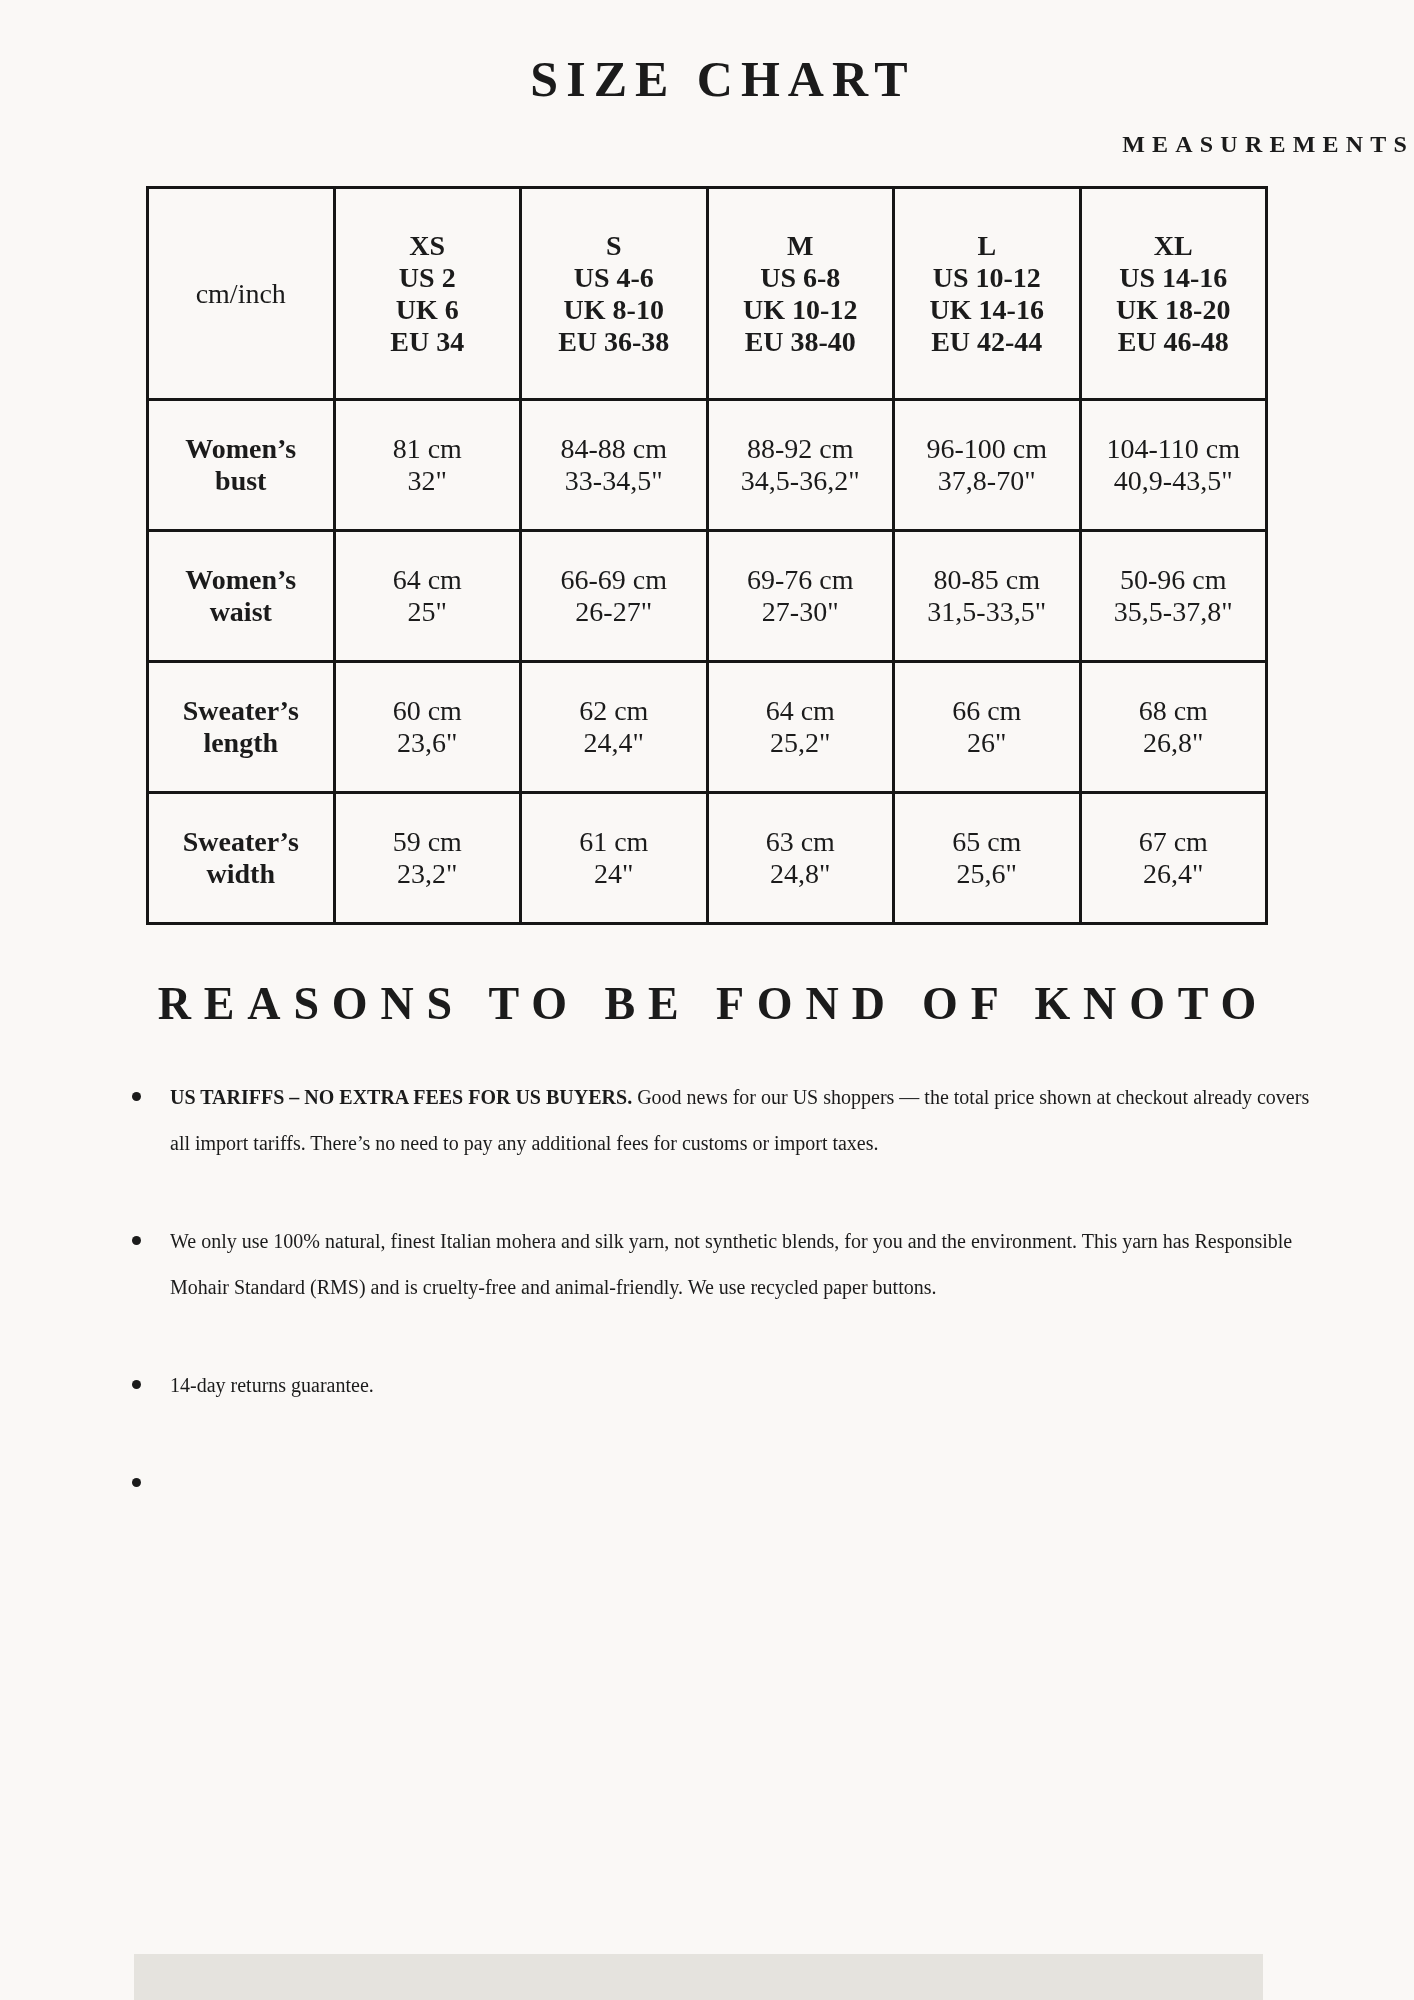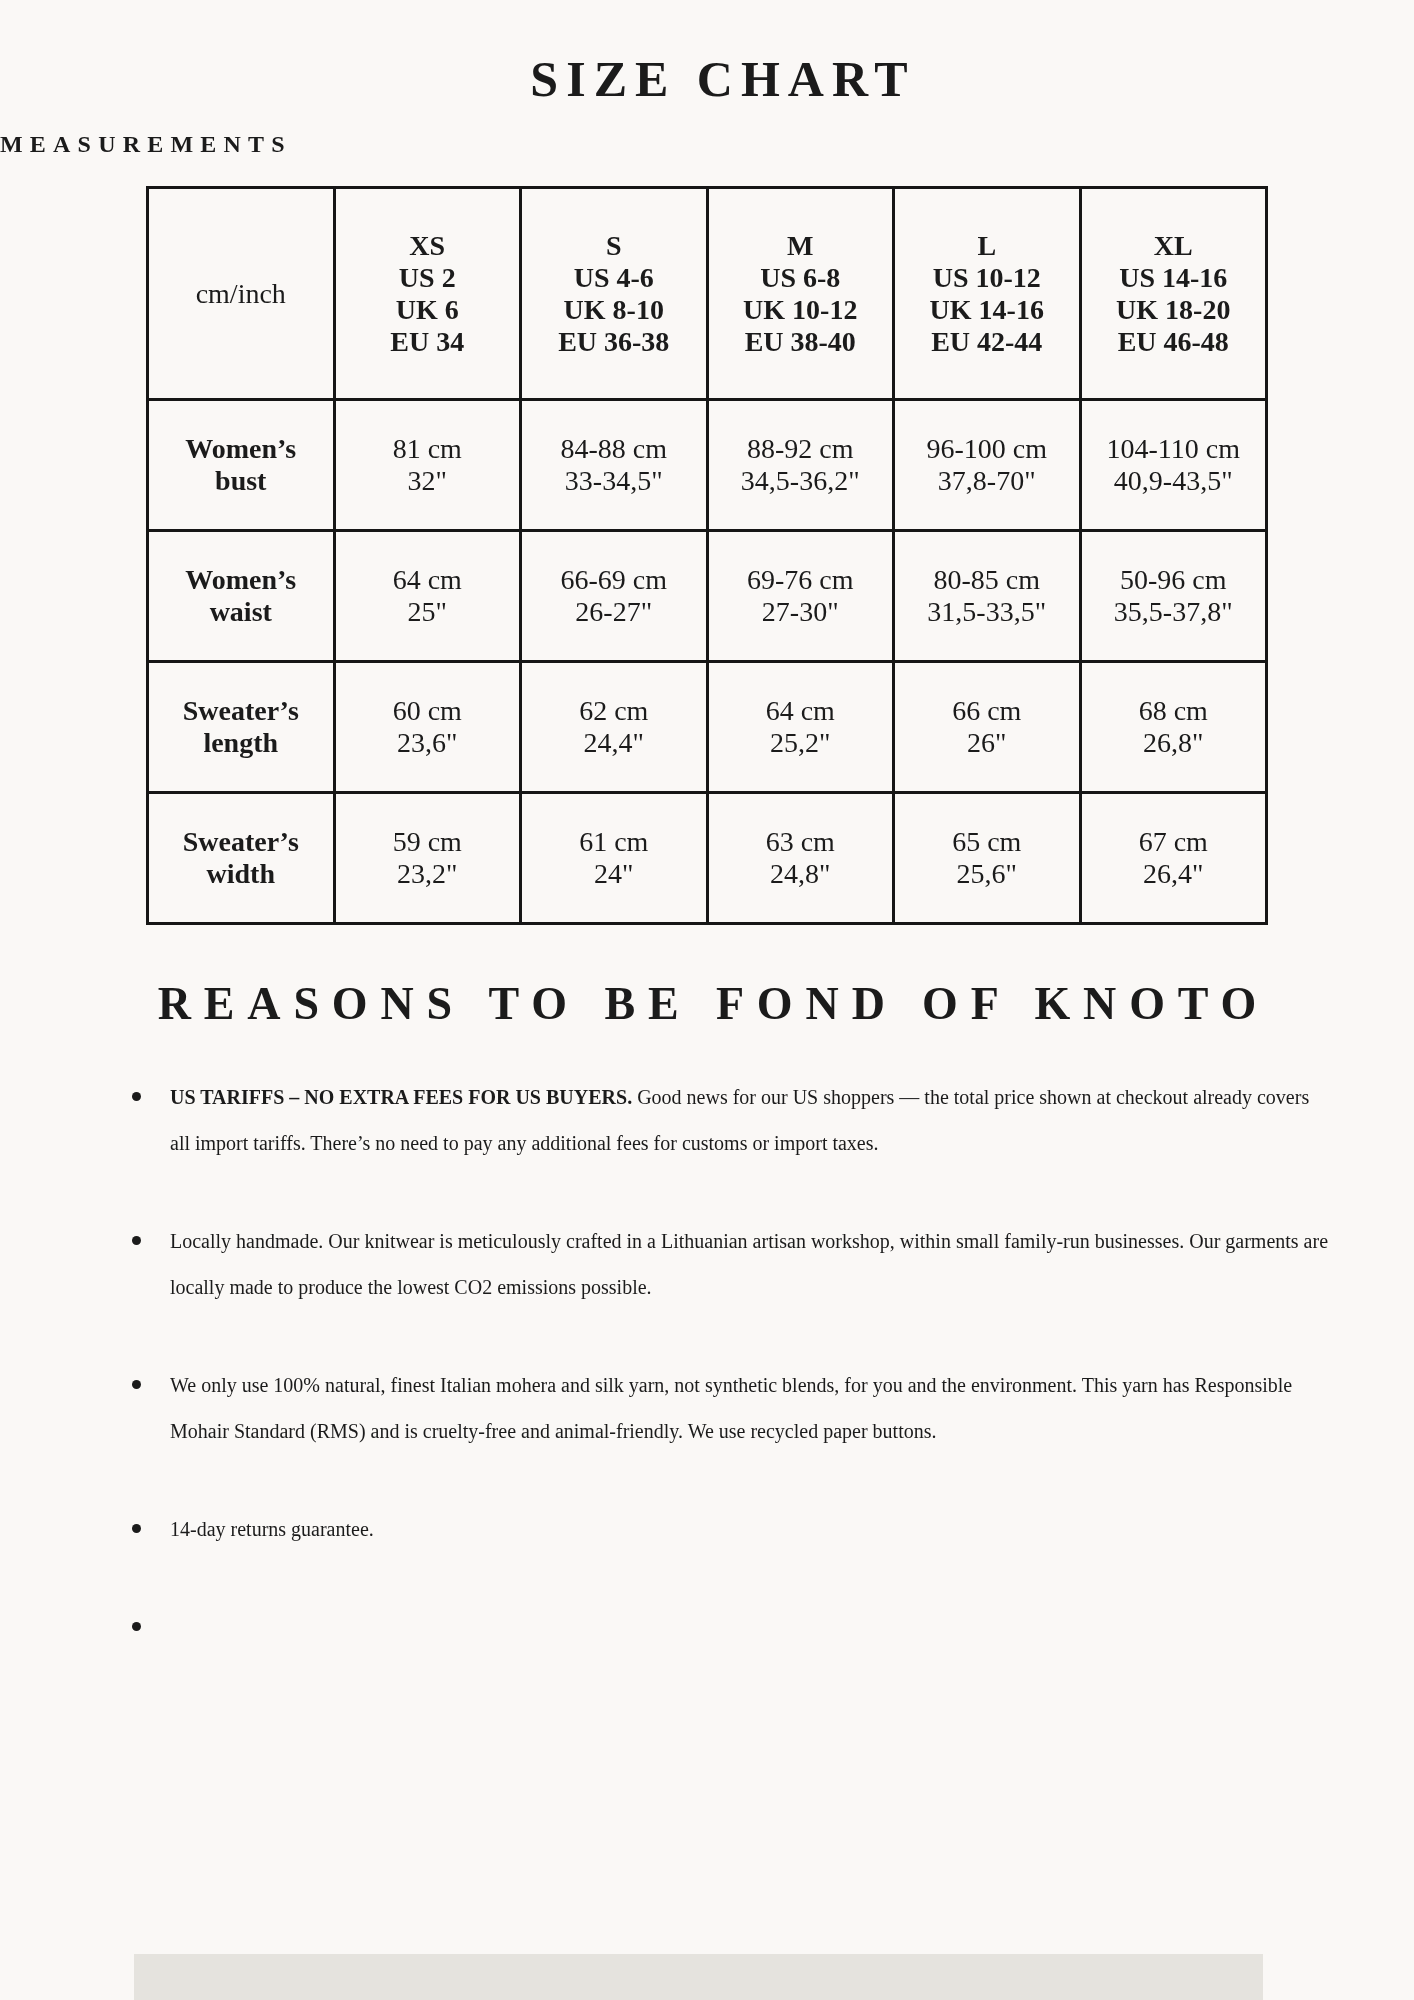--- a/index.html
+++ b/index.html
@@ -15,21 +15,21 @@
     padding-top:52px;
     text-align:center;
     font-size:50px;
     font-weight:600;
     letter-spacing:0.16em;
     line-height:1.1;
     padding-left:32px;
   }
   .subtitle{
     margin-top:24px;
-    text-align:left;
+    text-align:right;
     font-size:24px;
     font-weight:700;
     letter-spacing:0.3em;
   }
   table.size-table{
     width:1122px;
     margin:28px auto 0 auto;
     border-collapse:collapse;
     table-layout:fixed;
   }
@@ -176,24 +176,20 @@
 
   <div class="reasons-heading">REASONS TO BE FOND OF KNOTO</div>
 
   <ul class="reasons-list">
     <li>
       <span class="bullet-dot"></span>
       <span class="lead">US TARIFFS – NO EXTRA FEES FOR US BUYERS.</span><span> Good news for our US shoppers — the total price shown at checkout already covers all import tariffs. There’s no need to pay any additional fees for customs or import taxes.</span>
     </li>
     <li>
       <span class="bullet-dot"></span>
-      <span class="lead"></span><span>Locally handmade. Our knitwear is meticulously crafted in a Lithuanian artisan workshop, within small family-run businesses. Our garments are locally made to produce the lowest CO2 emissions possible.</span>
-    </li>
-    <li>
-      <span class="bullet-dot"></span>
       <span class="lead"></span><span>We only use 100% natural, finest Italian mohera and silk yarn, not synthetic blends, for you and the environment. This yarn has Responsible Mohair Standard (RMS) and is cruelty-free and animal-friendly. We use recycled paper buttons.</span>
     </li>
     <li>
       <span class="bullet-dot"></span>
       <span class="lead"></span><span>14-day returns guarantee.</span>
     </li>
     <li>
       <span class="bullet-dot"></span>
       <span class="lead"></span>
     </li>

